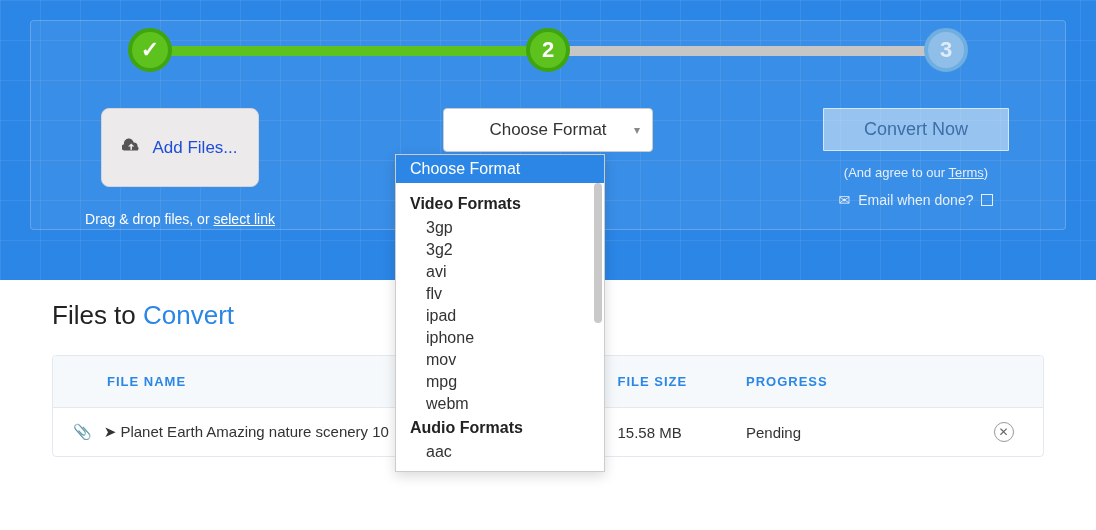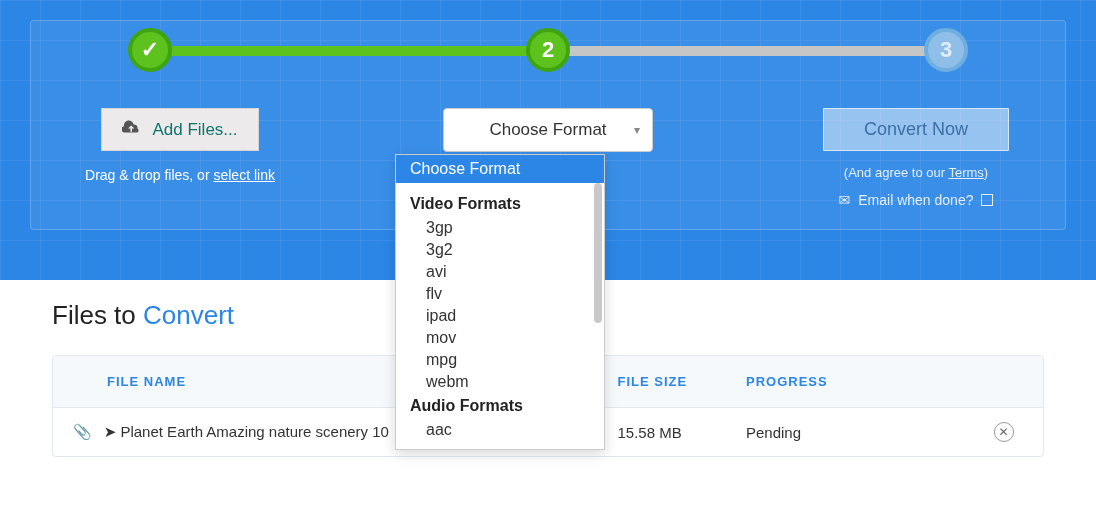--- a/index.html
+++ b/index.html
@@ -60,24 +60,24 @@
     position: absolute;
     top: 108px;
     left: 30px; right: 30px;
     display: flex;
     justify-content: space-between;
   }
   .col { width: 300px; text-align:center; }
   .add-files-btn {
     display:inline-flex; align-items:center; gap:10px;
     background:#eceaea; border:1px solid #d6d4d4;
-    border-radius:0; padding:10px 20px;
-    font-size:17px; color:#0f766e; cursor:pointer;
-  }
-  .drag-text { color:#fff; font-size:14px; margin-top:16px; }
+    border-radius:8px; padding:28px 20px;
+    font-size:17px; color:#1d4ed8; cursor:pointer;
+  }
+  .drag-text { color:#fff; font-size:14px; margin-top:24px; }
   .drag-text .link { text-decoration: underline; cursor:pointer; }
   .format-select {
     position: relative;
     background:#fff; border:1px solid #ccc;
     border-radius:4px; width:210px; margin:0 auto;
     height:44px;
     display:flex; align-items:center; justify-content:center;
     font-size:17px; color:#333; cursor:pointer;
   }
   .format-select::after {
@@ -206,20 +206,21 @@
   <div class="dd-selected">Choose Format</div>
   <div class="dd-body">
     <div class="dd-scroll"></div>
     <div class="dd-group">Video Formats</div>
     <div id="video-items">
         <div class="dd-item">3gp</div>
         <div class="dd-item">3g2</div>
         <div class="dd-item">avi</div>
         <div class="dd-item">flv</div>
         <div class="dd-item">ipad</div>
+        <div class="dd-item">iphone</div>
         <div class="dd-item">mov</div>
         <div class="dd-item">mpg</div>
         <div class="dd-item">webm</div>
       </div>
     <div class="dd-group">Audio Formats</div>
     <div id="audio-items">
         <div class="dd-item">aac</div>
       </div>
   </div>
 </div>

